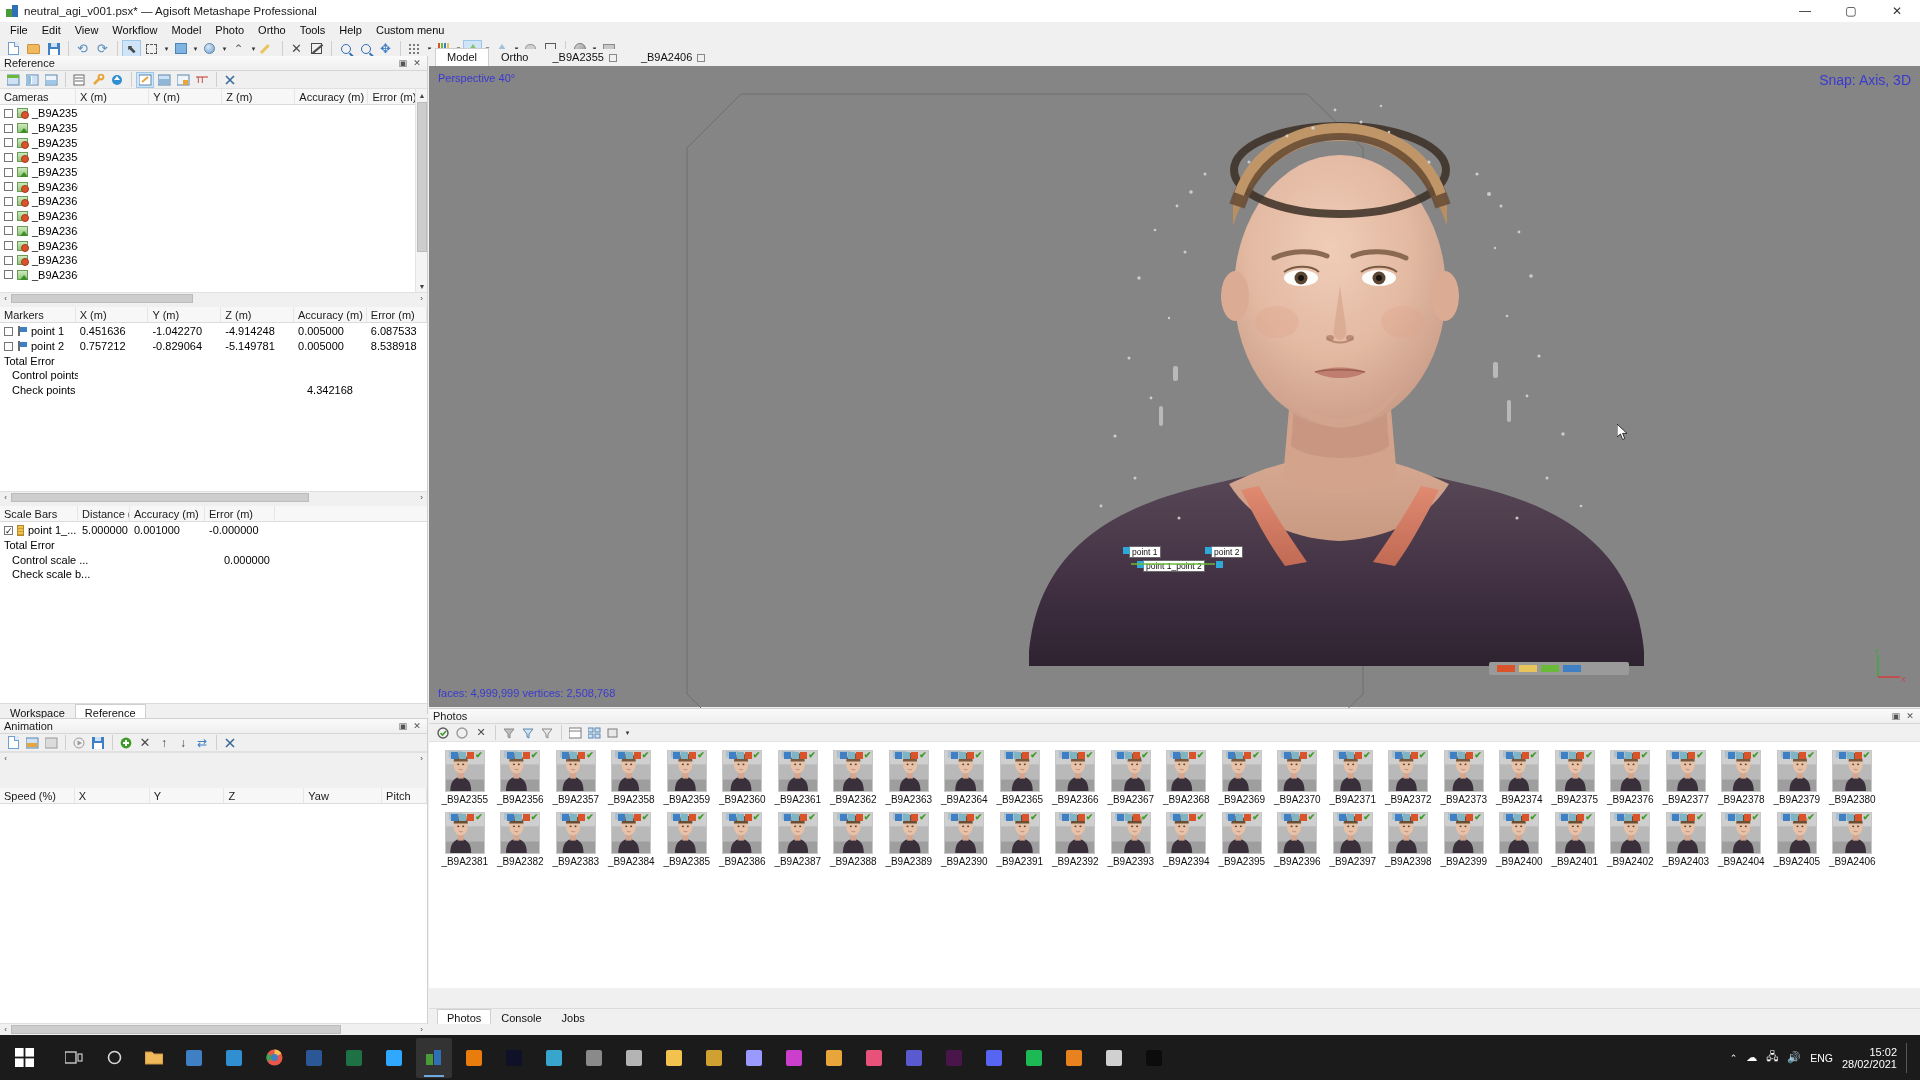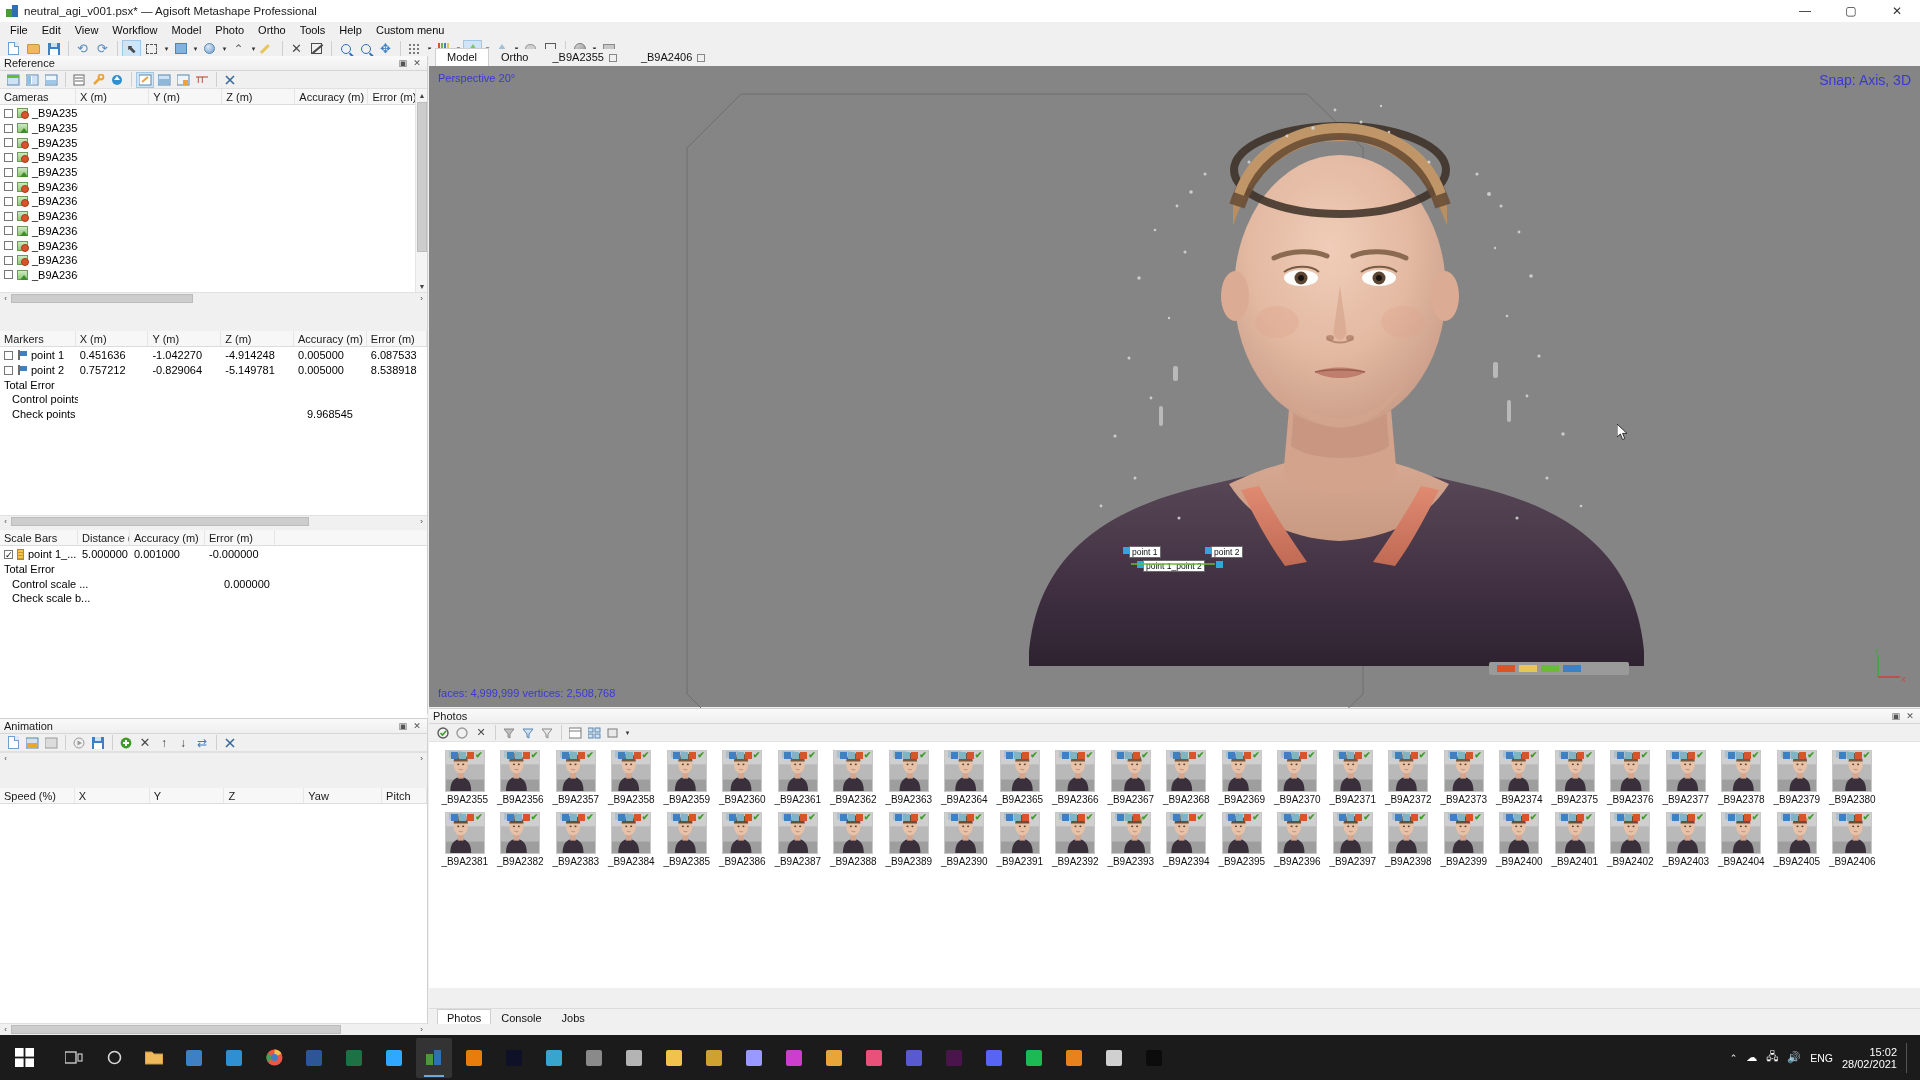--- a/index.html
+++ b/index.html
@@ -531,21 +531,21 @@
     <div class="hscroll">
       <div class="hs-arrow">‹</div>
       <div class="hs-track">
           <div class="hs-thumb" style="left:0; width:182px;"></div>
         </div>
       <div class="hs-arrow">›</div>
     </div>
 
     <div class="splitter-h"></div>
 
-    <div style="position:relative; background:#fff; height:184px;margin-top:24px;">
+    <div style="position:relative; background:#fff; height:184px;">
       <div class="thead">
         <div class="th" style="width:78px">Markers</div>
         <div class="th" style="width:75px">X (m)</div>
         <div class="th" style="width:75px">Y (m)</div>
         <div class="th" style="width:75px">Z (m)</div>
         <div class="th" style="width:75px">Accuracy (m)</div>
         <div class="th" style="width:62px">Error (m)</div>
       </div>
       <div id="markers-rows" style="padding-top:1px;">
           <div class="tr">
@@ -577,21 +577,21 @@
         <div class="td bold" style="width:78px">Total Error</div>
       </div>
       <div class="tr">
         <div class="td" style="width:78px; padding-left:12px;">Control points</div>
         <div class="td" style="width:225px"></div>
         <div class="td" style="width:75px"></div>
       </div>
       <div class="tr">
         <div class="td" style="width:78px; padding-left:12px;">Check points</div>
         <div class="td" style="width:225px"></div>
-        <div class="td" style="width:75px">9.968545</div>
+        <div class="td" style="width:75px">4.342168</div>
       </div>
     </div>
     <div class="hscroll">
       <div class="hs-arrow">‹</div>
       <div class="hs-track">
           <div class="hs-thumb" style="left:0; width:298px;"></div>
         </div>
       <div class="hs-arrow">›</div>
     </div>
 
@@ -734,21 +734,21 @@
         <span>_B9A2355</span>
         <span class="tab-x"></span>
       </div>
       <div class="vp-tab">
         <span>_B9A2406</span>
         <span class="tab-x"></span>
       </div>
     </div>
 
     <div class="vp-canvas">
-      <div class="vp-label">Perspective 20°</div>
+      <div class="vp-label">Perspective 40°</div>
       <div class="vp-snap">Snap: Axis, 3D</div>
       <div class="vp-status">faces: 4,999,999 vertices: 2,508,768</div>
 
       <div class="bbox">
         <svg viewBox="0 0 690 640" preserveAspectRatio="none">
           <g stroke="#6f6f6f" stroke-width="1" fill="none">
             <path d="M70 10 L620 10 L688 70 L688 610 L620 660 L70 660 L2 610 L2 70 Z" opacity="0"></path>
             <line x1="62" y1="8" x2="628" y2="8"></line>
             <line x1="62" y1="8" x2="8" y2="62"></line>
             <line x1="628" y1="8" x2="684" y2="62"></line>

